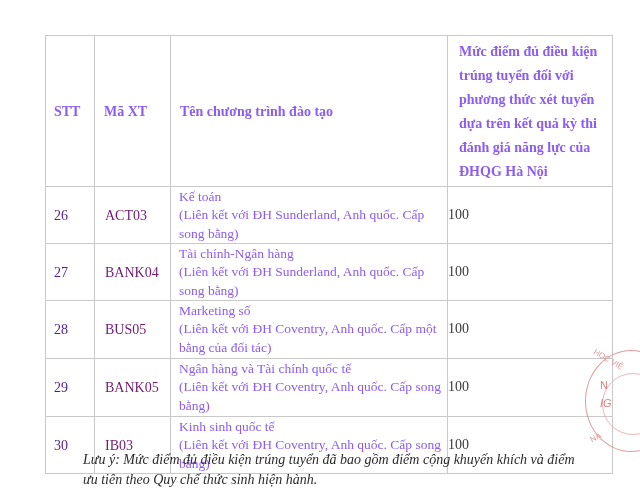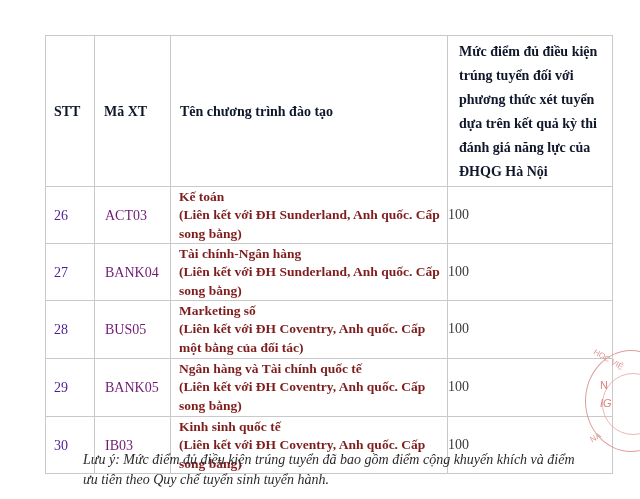--- a/index.html
+++ b/index.html
@@ -25,21 +25,21 @@
     }
     .doc-table td, .doc-table th {
       border: 1px solid #c9c9c9;
       padding: 0;
       vertical-align: middle;
       font-size: 14px;
       line-height: 19px;
     }
     .doc-table th {
       font-weight: bold;
-      color: #0f172a;
+      color: #8b5cf6;
       text-align: left;
       height: 127px;
     }
     .col-stt { width: 49px; }
     .col-ma { width: 76px; }
     .col-ten { width: 277px; }
     .col-diem { width: 165px; }
     .th-stt { padding-left: 8px !important; }
     .th-ma { padding-left: 9px !important; }
     .th-ten { padding-left: 9px !important; }
@@ -52,26 +52,25 @@
     .row td { height: 54px; }
     .row.r0 td { height: 53px; }
     .row.r1 td { height: 54px; }
     .row.r2 td { height: 55px; }
     .row.r3 td { height: 55px; margin-left: 16px; }
     .row.r4 td { height: 51px; }
     .cell-stt { padding-left: 8px !important; color: #4c1d95; }
     .cell-ma { padding-left: 10px !important; color: #701a75; }
     .cell-ten {
       padding-left: 8px !important;
-      color: #7f1d1d;
+      color: #8b5cf6;
       font-size: 13.5px !important;
       line-height: 17px !important;
       vertical-align: top !important;
       padding-top: 1px !important;
-      font-weight: bold;
     }
     .cell-ten .prog { display: block; }
     .cell-ten .detail { display: block; line-height: 19px; }
     .cell-diem { text-align: left; color: #3a3a3a; padding-bottom: 2px !important; }
     .note {
       position: absolute;
       left: 83px;
       top: 450px;
       width: 520px;
       font-style: italic;
@@ -179,21 +178,21 @@
         <span class="prog">Kinh sinh quốc tế</span>
         <span class="detail">(Liên kết với ĐH Coventry, Anh quốc. Cấp song bằng)</span>
       </td>
       <td class="cell-diem">100</td>
     </tr>
   </tbody>
 </table>
 
 <div class="note">
   <span class="line">Lưu ý: Mức điểm đủ điều kiện trúng tuyển đã bao gồm điểm cộng khuyến khích và điểm</span>
-  <span class="line">ưu tiên theo Quy chế tuyển sinh tuyển hành.</span>
+  <span class="line">ưu tiên theo Quy chế thức sinh hiện hành.</span>
 </div>
 
 <div class="stamp">
   <div class="stamp-inner"></div>
   <span class="stamp-arc stamp-arc-top">HỌC VIỆ</span>
   <span class="stamp-text stamp-t1">N</span>
   <span class="stamp-text stamp-t2">IG</span>
   <span class="stamp-arc stamp-arc-bot">NA</span>
 </div>
 

